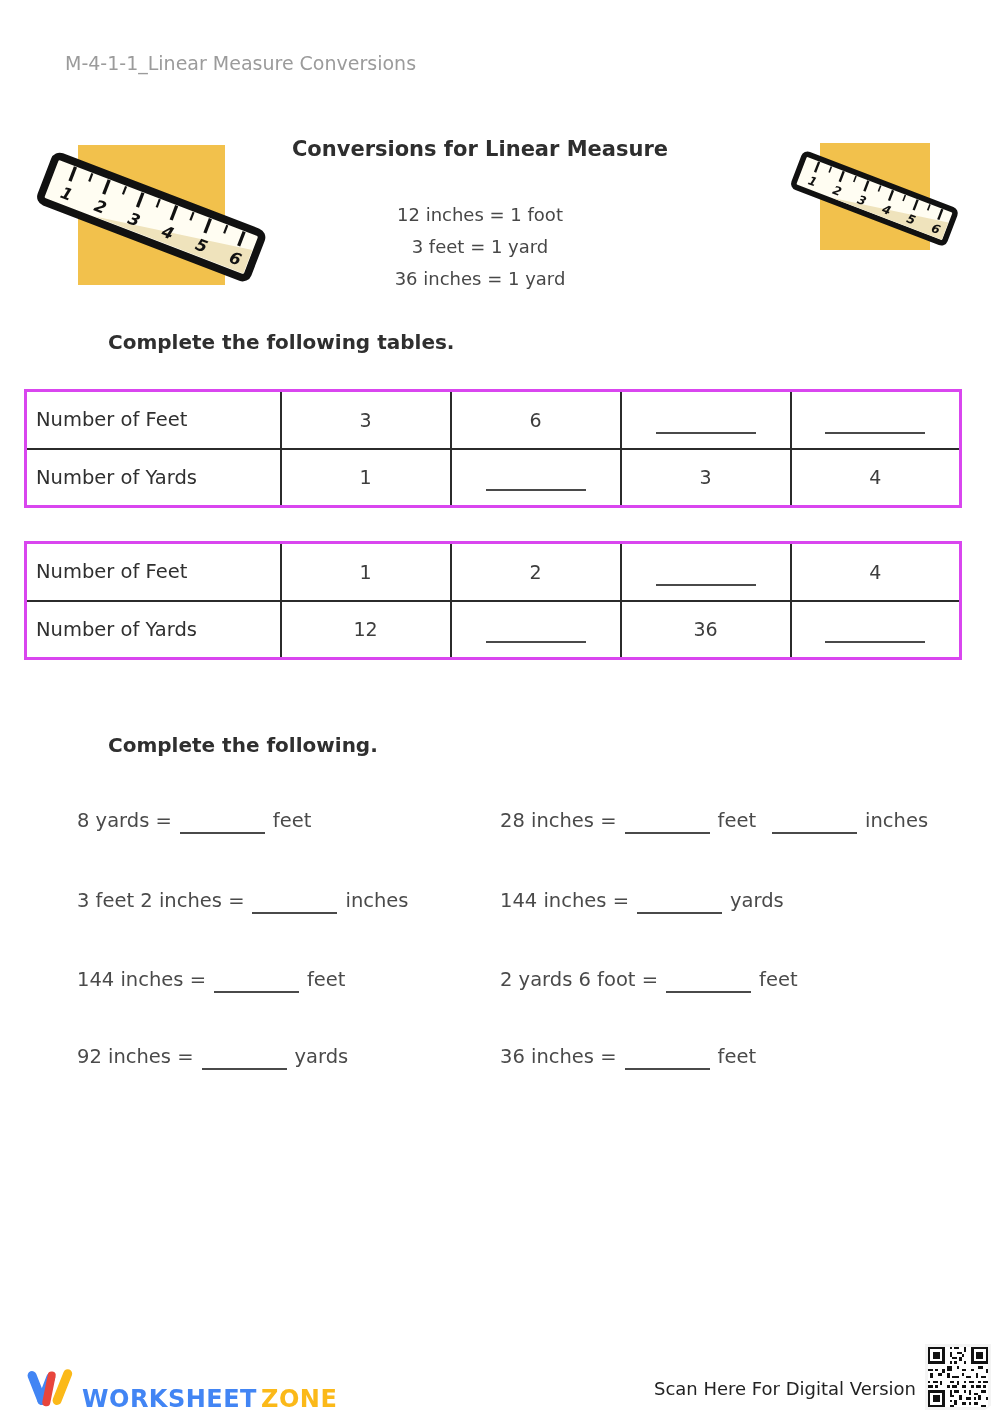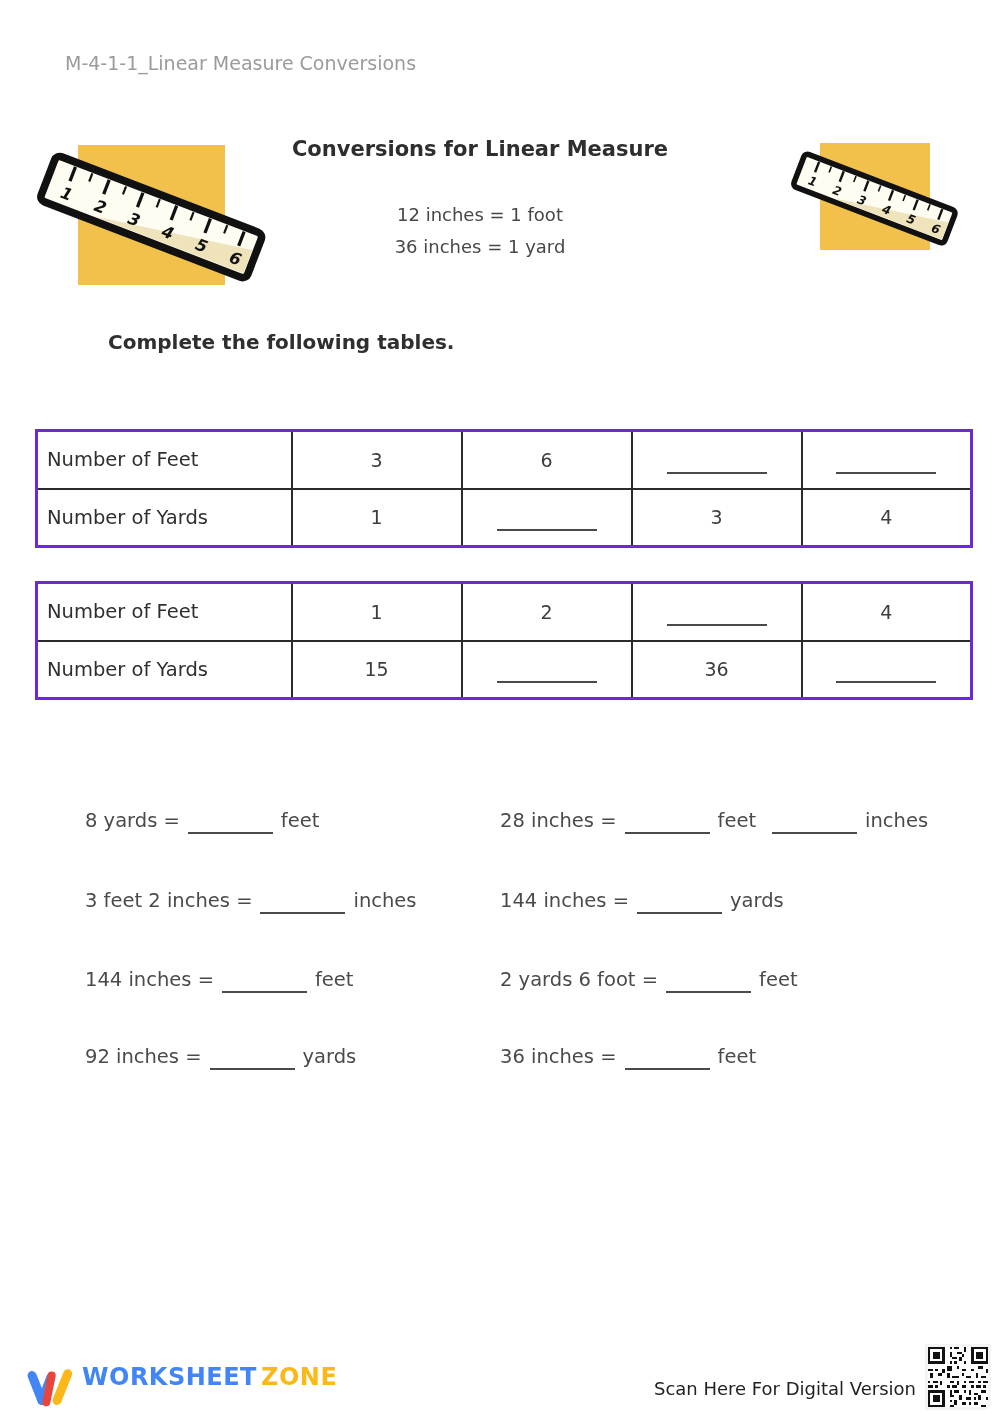--- a/index.html
+++ b/index.html
@@ -62,26 +62,25 @@
     font-size: 20px;
     font-weight: 700;
     color: #2f2f2f;
     margin-left: 45px;
   }
   .heading-tables    { top: 330px; }
   .heading-questions { top: 733px; }
 
   table.conv {
     position: absolute;
-    left: 35px;
+    left: 24px;
     width: 933px;
     border-collapse: collapse;
-    border: 3px solid #6d28d9;
+    border: 3px solid #d946ef;
     table-layout: fixed;
-    margin-top: 40px;
   }
   .table-1 { top: 389px; }
   .table-2 { top: 541px; }
   table.conv td {
     border: 2px solid #2b2b2b;
     height: 58px;
     vertical-align: middle;
   }
   td.row-label {
     width: 255px;
@@ -106,38 +105,38 @@
     position: absolute;
     width: 1000px;
     font-size: 19.5px;
     color: #4a4a4a;
     line-height: 30px;
   }
   .q-row-1 { top: 806px; }
   .q-row-2 { top: 886px; }
   .q-row-3 { top: 965px; }
   .q-row-4 { top: 1042px; }
-  .q-left  { position: absolute; left: 85px;  white-space: nowrap; }
+  .q-left  { position: absolute; left: 77px;  white-space: nowrap; }
   .q-right { position: absolute; left: 500px; white-space: nowrap; }
   .q-blank {
     display: inline-block;
     width: 85px;
     border-bottom: 2px solid #4a4a4a;
     height: 24px;
     margin: 0 8px;
     vertical-align: -7px;
   }
   .q-blank.second { margin-left: 16px; }
 
   
   .footer-logo {
     position: absolute;
     left: 24px; top: 1363px;
     display: flex;
-    align-items: flex-start;
+    align-items: flex-end;
   }
   .logo-mark { width: 50px; height: 50px; }
   .logo-text { margin-left: 8px; font-size: 24px; font-weight: 700; letter-spacing: 0.5px; }
   .brand-first  { color: #4285F4; }
   .brand-second { color: #FBB919; margin-left: 4px; }
 
   .scan-text {
     position: absolute;
     right: 84px; top: 1378px;
     font-size: 18px;
@@ -213,20 +212,21 @@
       <text class="ruler-num" x="119" y="44">4</text>
       <text class="ruler-num" x="152" y="44">5</text>
       <text class="ruler-num" x="185" y="44">6</text>
     </svg>
   </div>
 
   <div class="intro">
     <div class="intro-title">Conversions for Linear Measure</div>
     <div class="intro-facts">
       <div>12 inches = 1 foot</div>
+      <div>3 feet = 1 yard</div>
       <div>36 inches = 1 yard</div>
     </div>
   </div>
 
   <div class="section-heading heading-tables">Complete the following tables.</div>
 
   <table class="conv table-1">
     <tbody>
         <tr>
       <td class="row-label">Number of Feet</td>
@@ -249,28 +249,29 @@
     <tbody>
         <tr>
       <td class="row-label">Number of Feet</td>
       <td class="cell">1</td>
       <td class="cell">2</td>
       <td class="cell"><span class="cell-blank"></span></td>
       <td class="cell">4</td>
     </tr>
     <tr>
       <td class="row-label">Number of Yards</td>
-      <td class="cell">15</td>
+      <td class="cell">12</td>
       <td class="cell"><span class="cell-blank"></span></td>
       <td class="cell">36</td>
       <td class="cell"><span class="cell-blank"></span></td>
     </tr>
   </tbody>
     </table>
 
+  <div class="section-heading heading-questions">Complete the following.</div>
 
   <div class="q-row q-row-1">
     <span class="q-left"><span>8 yards =</span><span class="q-blank"></span><span>feet</span></span>
     <span class="q-right"><span>28 inches =</span><span class="q-blank"></span><span>feet</span><span class="q-blank second"></span><span>inches</span></span>
   </div>
 
   <div class="q-row q-row-2">
     <span class="q-left"><span>3 feet 2 inches =</span><span class="q-blank"></span><span>inches</span></span>
     <span class="q-right"><span>144 inches =</span><span class="q-blank"></span><span>yards</span></span>
   </div>

